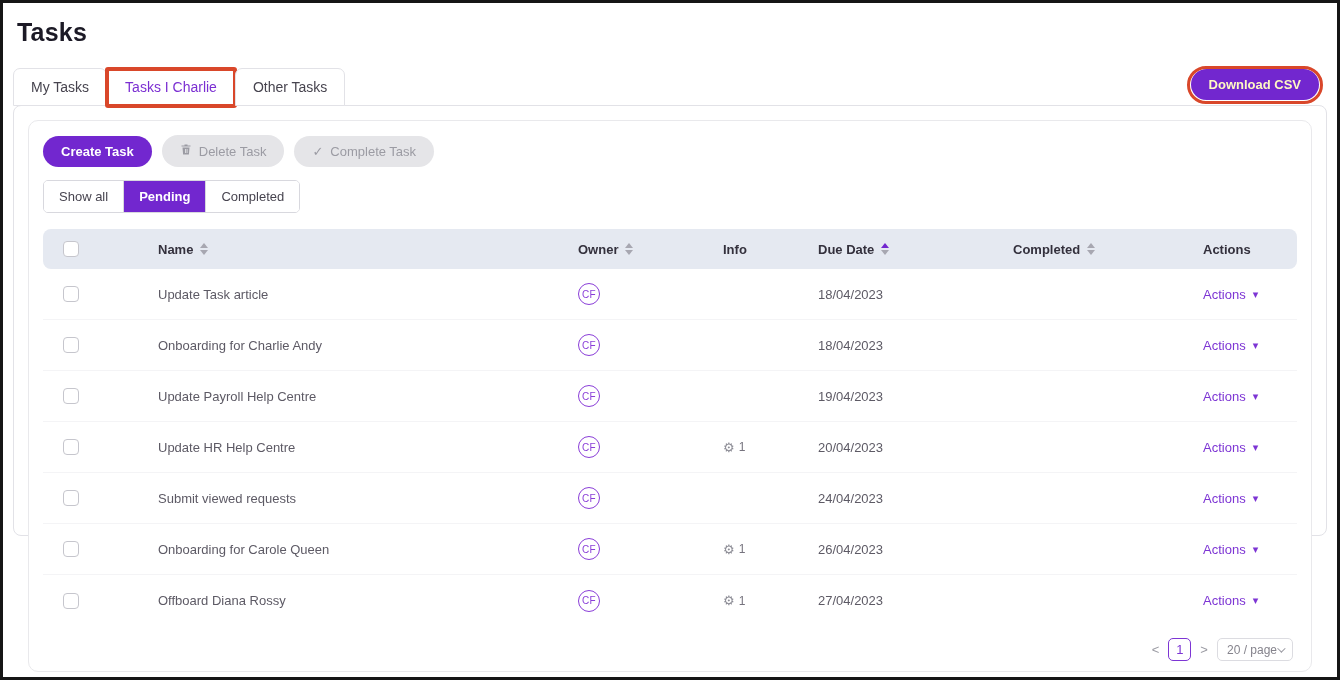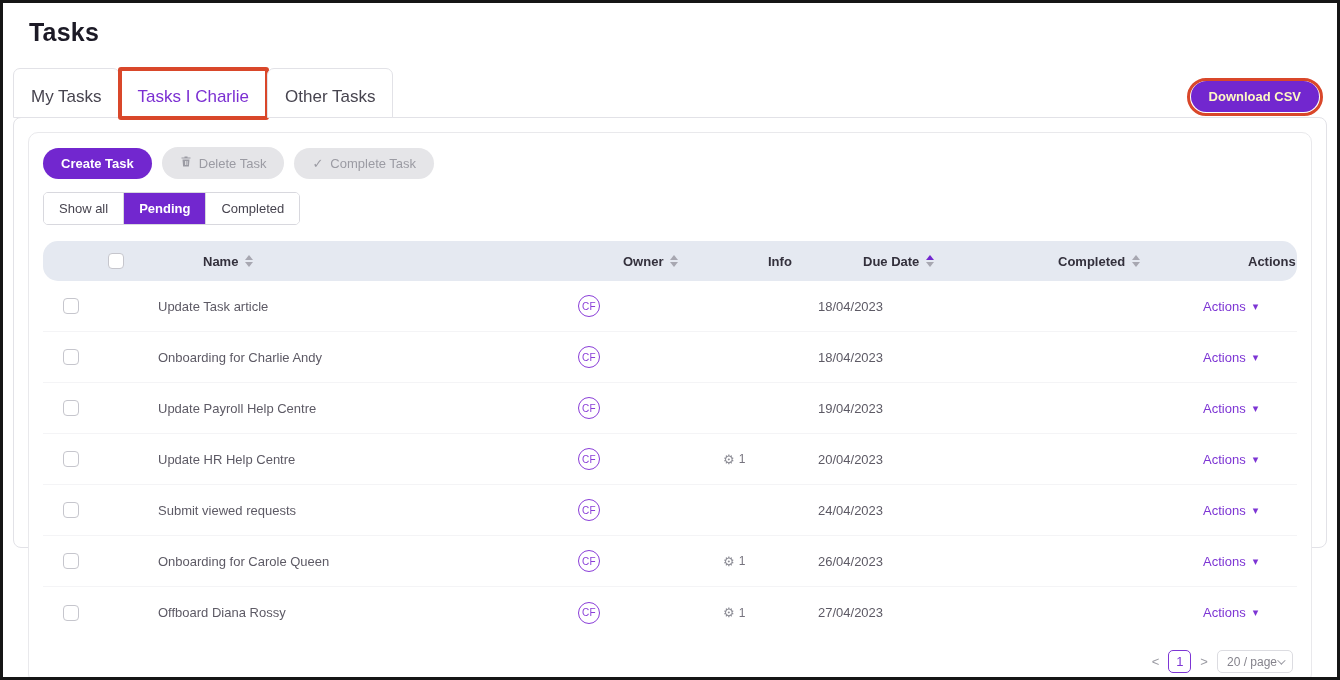--- a/index.html
+++ b/index.html
@@ -2,27 +2,27 @@
 <html><head>
 <meta charset="utf-8">
 <style>
   * { margin:0; padding:0; box-sizing:border-box; }
   body { background:#4a4a4a; font-family:"Liberation Sans", sans-serif; }
   .page {
     width:1340px; height:680px; background:#ffffff;
     border:3px solid #161616; overflow:hidden; position:relative;
   }
   .content { padding:15px 10px 0 10px; }
-  .page-title { font-size:25px; font-weight:700; color:#1c1a26; margin-left:16px; letter-spacing:0.2px; }
+  .page-title { font-size:25px; font-weight:700; color:#1c1a26; margin-left:4px; letter-spacing:0.2px; }
 
   
   .tabs-row { display:flex; align-items:flex-end; margin-top:21px; position:relative; z-index:2; }
   .tab {
     position:relative; background:#fff; border:1px solid #e2e2e7; border-bottom:1px solid #e2e2e7;
-    border-radius:7px 7px 0 0; padding:18px 17px 10px; font-size:17px; color:#47444f;
+    border-radius:7px 7px 0 0; padding:10px 17px 10px; font-size:14px; color:#47444f;
     cursor:pointer; margin-bottom:-1px;
   }
   .tab.active { color:#7b2fd2; border-bottom-color:#ffffff; }
   .tab .annotation { display:none; position:absolute; top:-2px; left:-3px; right:-3px; bottom:-3px;
     border:4px solid #d9472a; border-radius:3px; pointer-events:none; }
   .tab.annotated .annotation { display:block; }
 
   .csv-wrap { margin-left:auto; position:relative; margin-bottom:5px; margin-right:8px; }
   .btn-csv {
     background:#7227cf; color:#fef9c3; border:none; font-size:13px; font-weight:600;
@@ -48,21 +48,21 @@
 
   
   .segmented { display:inline-flex; border:1px solid #d8d8de; border-radius:5px; overflow:hidden; margin-top:13px; }
   .segment { padding:8px 15px; font-size:13px; color:#47444f; background:#fff; cursor:pointer; border-right:1px solid #d8d8de; }
   .segment:last-child { border-right:none; }
   .segment.active { background:#7227cf; color:#fff; font-weight:600; }
 
   
   .table { margin-top:16px; }
   .thead, .trow { display:grid; grid-template-columns:85px 420px 145px 95px 195px 190px 1fr; align-items:center; }
-  .thead { background:#e5e9f1; border-radius:15px; height:40px;padding-left:45px; }
+  .thead { background:#e5e9f1; border-radius:8px; height:40px; }
   .thead .cell { font-size:13px; font-weight:700; color:#33303c; }
   .cell { padding-left:30px; display:flex; align-items:center; }
   .cell.c-check { padding-left:20px; }
   .trow { height:51px; border-bottom:1px solid #f4f4f6; }
   .trow:last-child { border-bottom:none; }
   .trow .cell { font-size:13px; color:#5d5a65; }
 
   .checkbox { width:16px; height:16px; border:1.5px solid #c6c6cd; border-radius:4px; background:#fff; cursor:pointer; }
 
   .sort { display:inline-flex; flex-direction:column; gap:2px; margin-left:7px; }

